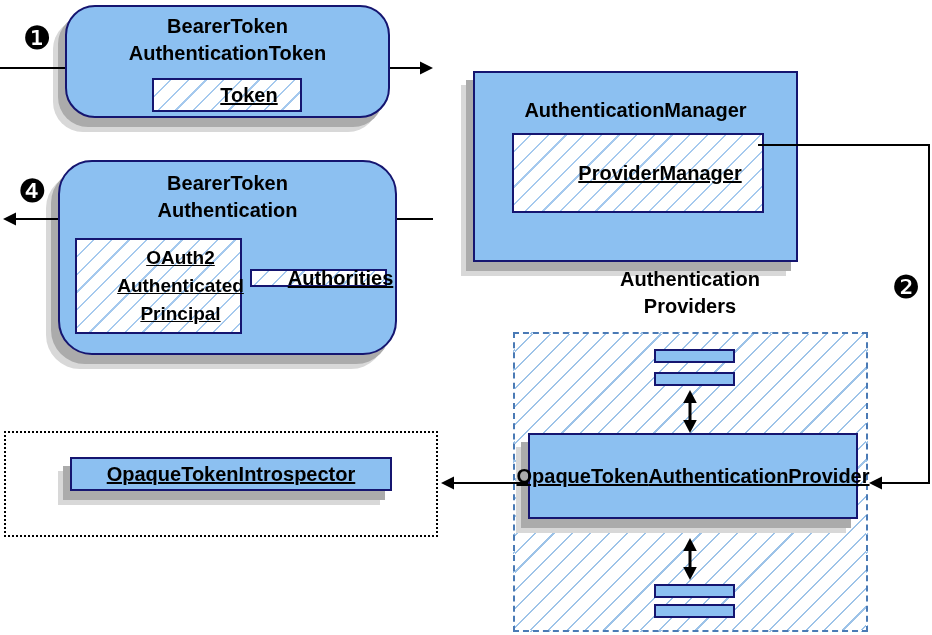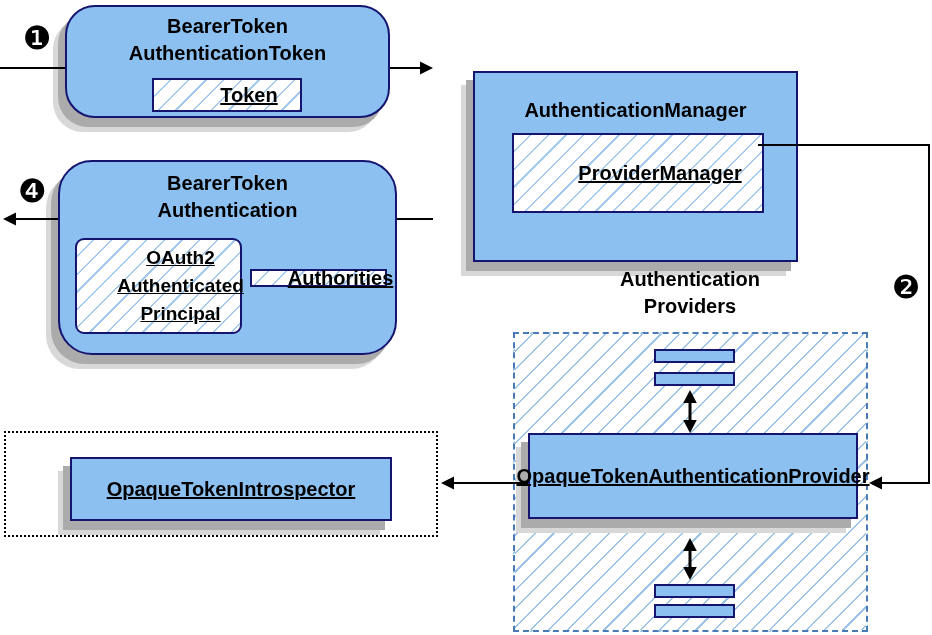--- a/index.html
+++ b/index.html
@@ -15,21 +15,21 @@
   }
   .rounded{border-radius:30px;}
   .rounded-lg{border-radius:34px;}
   .node-title{position:absolute;left:0;right:0;text-align:center;font-size:20px;line-height:27px;}
   
   .inner{
     background:repeating-linear-gradient(135deg,rgba(255,255,255,0) 0 11px,#a5c9ee 11px 12.5px),#ffffff;
     border:2px solid #151570;display:flex;align-items:center;justify-content:center;
     text-align:center;font-size:20px;padding-left:44px;
   }
-  .inner.multiline{flex-direction:column;line-height:28px;font-size:19px;border-radius:9px;}
+  .inner.multiline{flex-direction:column;line-height:28px;font-size:19px;}
   .provider-lines{display:flex;align-items:center;justify-content:center;
     height:100%;font-size:20px;line-height:28px;text-align:center;}
   
   .providers-container{
     background:repeating-linear-gradient(135deg,rgba(255,255,255,0) 0 11.5px,#9dc3e8 11.5px 13px),#ffffff;
     border:2px dashed #4a7ab5;
   }
   .bar{position:absolute;width:81px;height:14px;background:#8cc0f1;border:2px solid #151570;box-sizing:border-box;}
   
   .dotted-box{border:2.5px dotted #000000;background:#ffffff;}
@@ -96,21 +96,21 @@
 
   <div class="abs node z3" style="left:528px;top:433px;width:330px;height:86px;">
     <div class="provider-lines">
       <div>OpaqueToken</div>
       <div>AuthenticationProvider</div>
     </div>
   </div>
 
   <div class="abs dotted-box z1" style="left:4px;top:431px;width:434px;height:106px;"></div>
 
-  <div class="abs node z2" style="left:70px;top:457px;width:322px;height:64px;display:flex;align-items:center;justify-content:center;font-size:20px;">
+  <div class="abs node z2" style="left:70px;top:457px;width:322px;height:34px;display:flex;align-items:center;justify-content:center;font-size:20px;">
     <span>OpaqueTokenIntrospector</span>
   </div>
 
   <svg class="connectors" width="932" height="635" viewBox="0 0 932 635">
     <g stroke="#000000" stroke-width="2" fill="none">
       <path d="M0,68 H65"></path>
       <path d="M390,68 H421"></path>
       <path d="M758,145 H929 V483 H882"></path>
       <path d="M397,219 H433"></path>
       <path d="M58,219 H16"></path>

